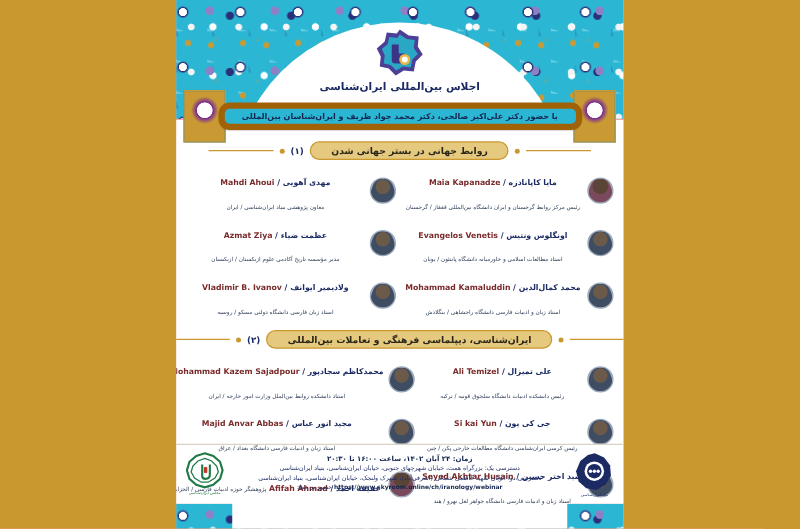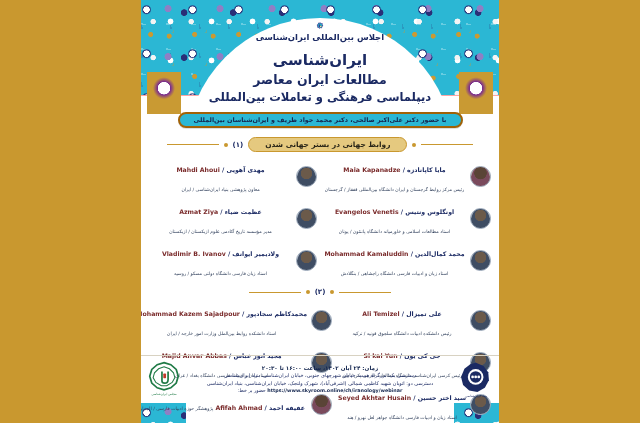--- a/index.html
+++ b/index.html
@@ -86,21 +86,21 @@
   
   #title-block{ margin-top:9px; text-align:center; line-height:1.28; }
   #title-main  { font-size:15px;   font-weight:bold; color:#1b2a63; }
   #title-sub1  { font-size:12.5px; font-weight:bold; color:#1b2a63; margin-top:2px;}
   #title-sub2  { font-size:11.5px; font-weight:bold; color:#1b2a63; margin-top:2px;}
 
   
   #guest-banner{
     margin-top:7px;
     background:#2bb7d4;
-    border:2px solid #a16207;
+    border:5px solid #a16207;
     border-radius:9px;
     padding:2px 14px;
     font-size:6.4px; font-weight:bold; color:#14264f;
     box-shadow:0 1px 0 rgba(0,0,0,.12);
   }
 
   
   .section-head{
     margin-top:9px; width:100%;
     display:flex; align-items:center; justify-content:center; gap:5px;
@@ -193,25 +193,20 @@
         <polygon points="50,4 68,16 88,18 86,38 96,54 82,68 78,88 58,86 42,96 28,82 10,78 12,58 4,42 20,28 24,10 44,12" fill="#4b3f96"></polygon>
         <polygon points="50,14 64,23 80,25 78,41 86,53 75,64 72,80 56,78 43,86 32,75 18,72 20,56 14,43 26,33 29,19 45,21" fill="#2aa7c4"></polygon>
         <path d="M34 34 L34 66 Q34 72 42 72 L56 72 Q66 72 66 62 Q66 52 56 52 L48 52 L48 34 Z" fill="#3b3486"></path>
         <circle cx="60" cy="64" r="11" fill="#e8b84a"></circle>
         <circle cx="60" cy="64" r="6" fill="#ffffff"></circle>
       </g>
     </svg>
 
     <div id="event-series">اجلاس بین‌المللی ایران‌شناسی</div>
 
-    <div id="title-block">
-      <div id="title-main">ایران‌شناسی</div>
-      <div id="title-sub1">مطالعات ایران معاصر</div>
-      <div id="title-sub2">دیپلماسی فرهنگی و تعاملات بین‌المللی</div>
-    </div>
 
     <div id="guest-banner">با حضور دکتر علی‌اکبر صالحی، دکتر محمد جواد ظریف و ایران‌شناسان بین‌المللی</div>
 
     <div class="section-head">
       <span class="sec-rule"></span>
       <span class="sec-dot"></span>
       <span class="sec-pill">روابط جهانی در بستر جهانی شدن</span>
       <span class="sec-num">(۱)</span>
       <span class="sec-dot"></span>
       <span class="sec-rule"></span>
@@ -273,20 +268,21 @@
             <span>ولادیمیر ایوانف</span><span> / </span><span class="en">Vladimir B. Ivanov</span>
           </span>
           <span class="sp-aff">استاد زبان فارسی دانشگاه دولتی مسکو / روسیه</span>
         </span>
       </div>
     </div>
 
     <div class="section-head">
       <span class="sec-rule"></span>
       <span class="sec-dot"></span>
+      <span class="sec-pill">ایران‌شناسی، دیپلماسی فرهنگی و تعاملات بین‌المللی</span>
       <span class="sec-num">(۲)</span>
       <span class="sec-dot"></span>
       <span class="sec-rule"></span>
     </div>
 
     <div class="speaker-grid">
 
       <div class="speaker">
         <span class="sp-photo"></span>
         <span class="sp-text">

